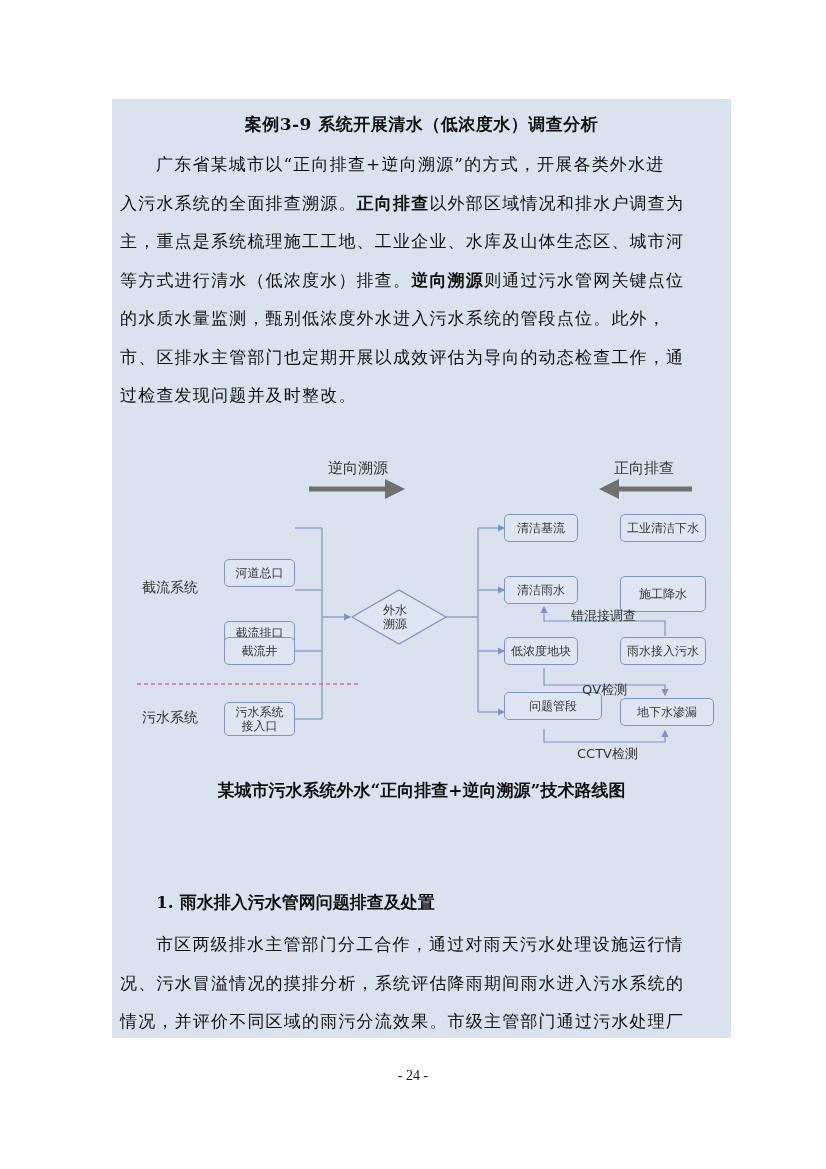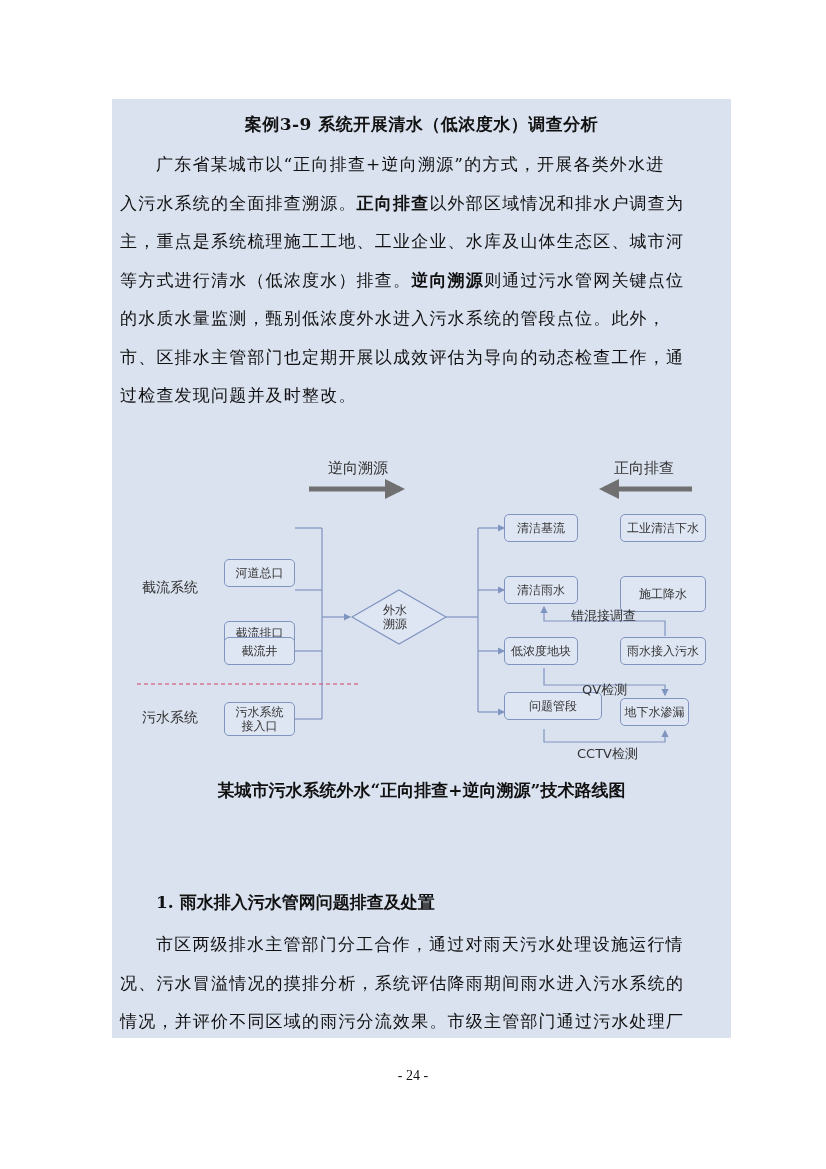--- a/index.html
+++ b/index.html
@@ -90,21 +90,21 @@
 溯源</div>
 
     <div class="node" style="left:392px;top:65px;width:74px;height:28px;">清洁基流</div>
     <div class="node" style="left:392px;top:127px;width:74px;height:28px;">清洁雨水</div>
     <div class="node" style="left:392px;top:188px;width:74px;height:28px;">低浓度地块</div>
     <div class="node" style="left:392px;top:243px;width:98px;height:28px;">问题管段</div>
 
     <div class="node" style="left:508px;top:65px;width:86px;height:28px;">工业清洁下水</div>
     <div class="node" style="left:508px;top:127px;width:86px;height:36px;">施工降水</div>
     <div class="node" style="left:508px;top:188px;width:86px;height:28px;">雨水接入污水</div>
-    <div class="node" style="left:508px;top:249px;width:69px;height:28px;">地下水渗漏</div>
+    <div class="node" style="left:508px;top:249px;width:94px;height:28px;">地下水渗漏</div>
 
     <div class="dtxt" style="left:459px;top:158px;font-size:13px;">错混接调查</div>
     <div class="dtxt" style="left:470px;top:220px;font-size:13px;margin-top:12px;">QV检测</div>
     <div class="dtxt" style="left:465px;top:296px;font-size:13px;">CCTV检测</div>
   </div>
 
   <div class="caption">某城市污水系统外水“正向排查+逆向溯源”技术路线图</div>
 
 
   <div class="h1">1. 雨水排入污水管网问题排查及处置</div>

